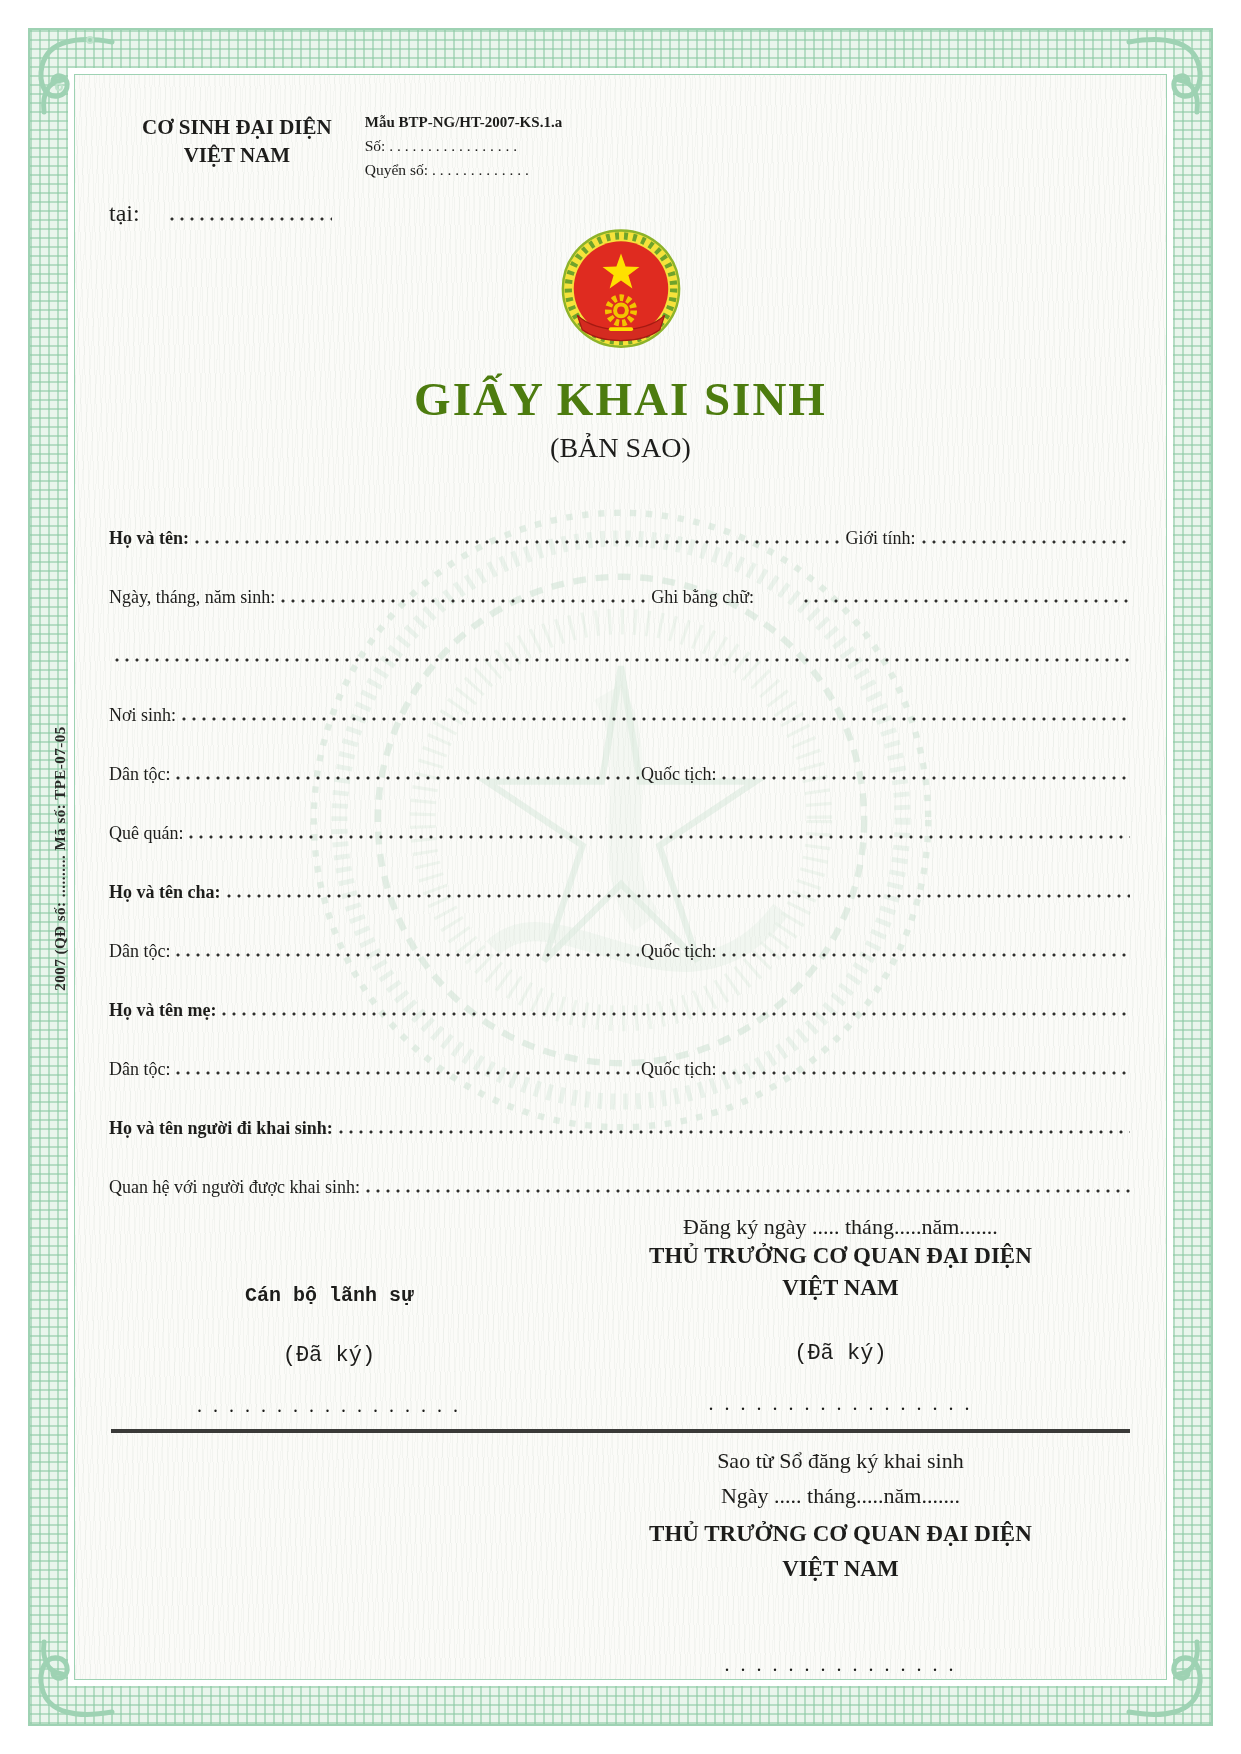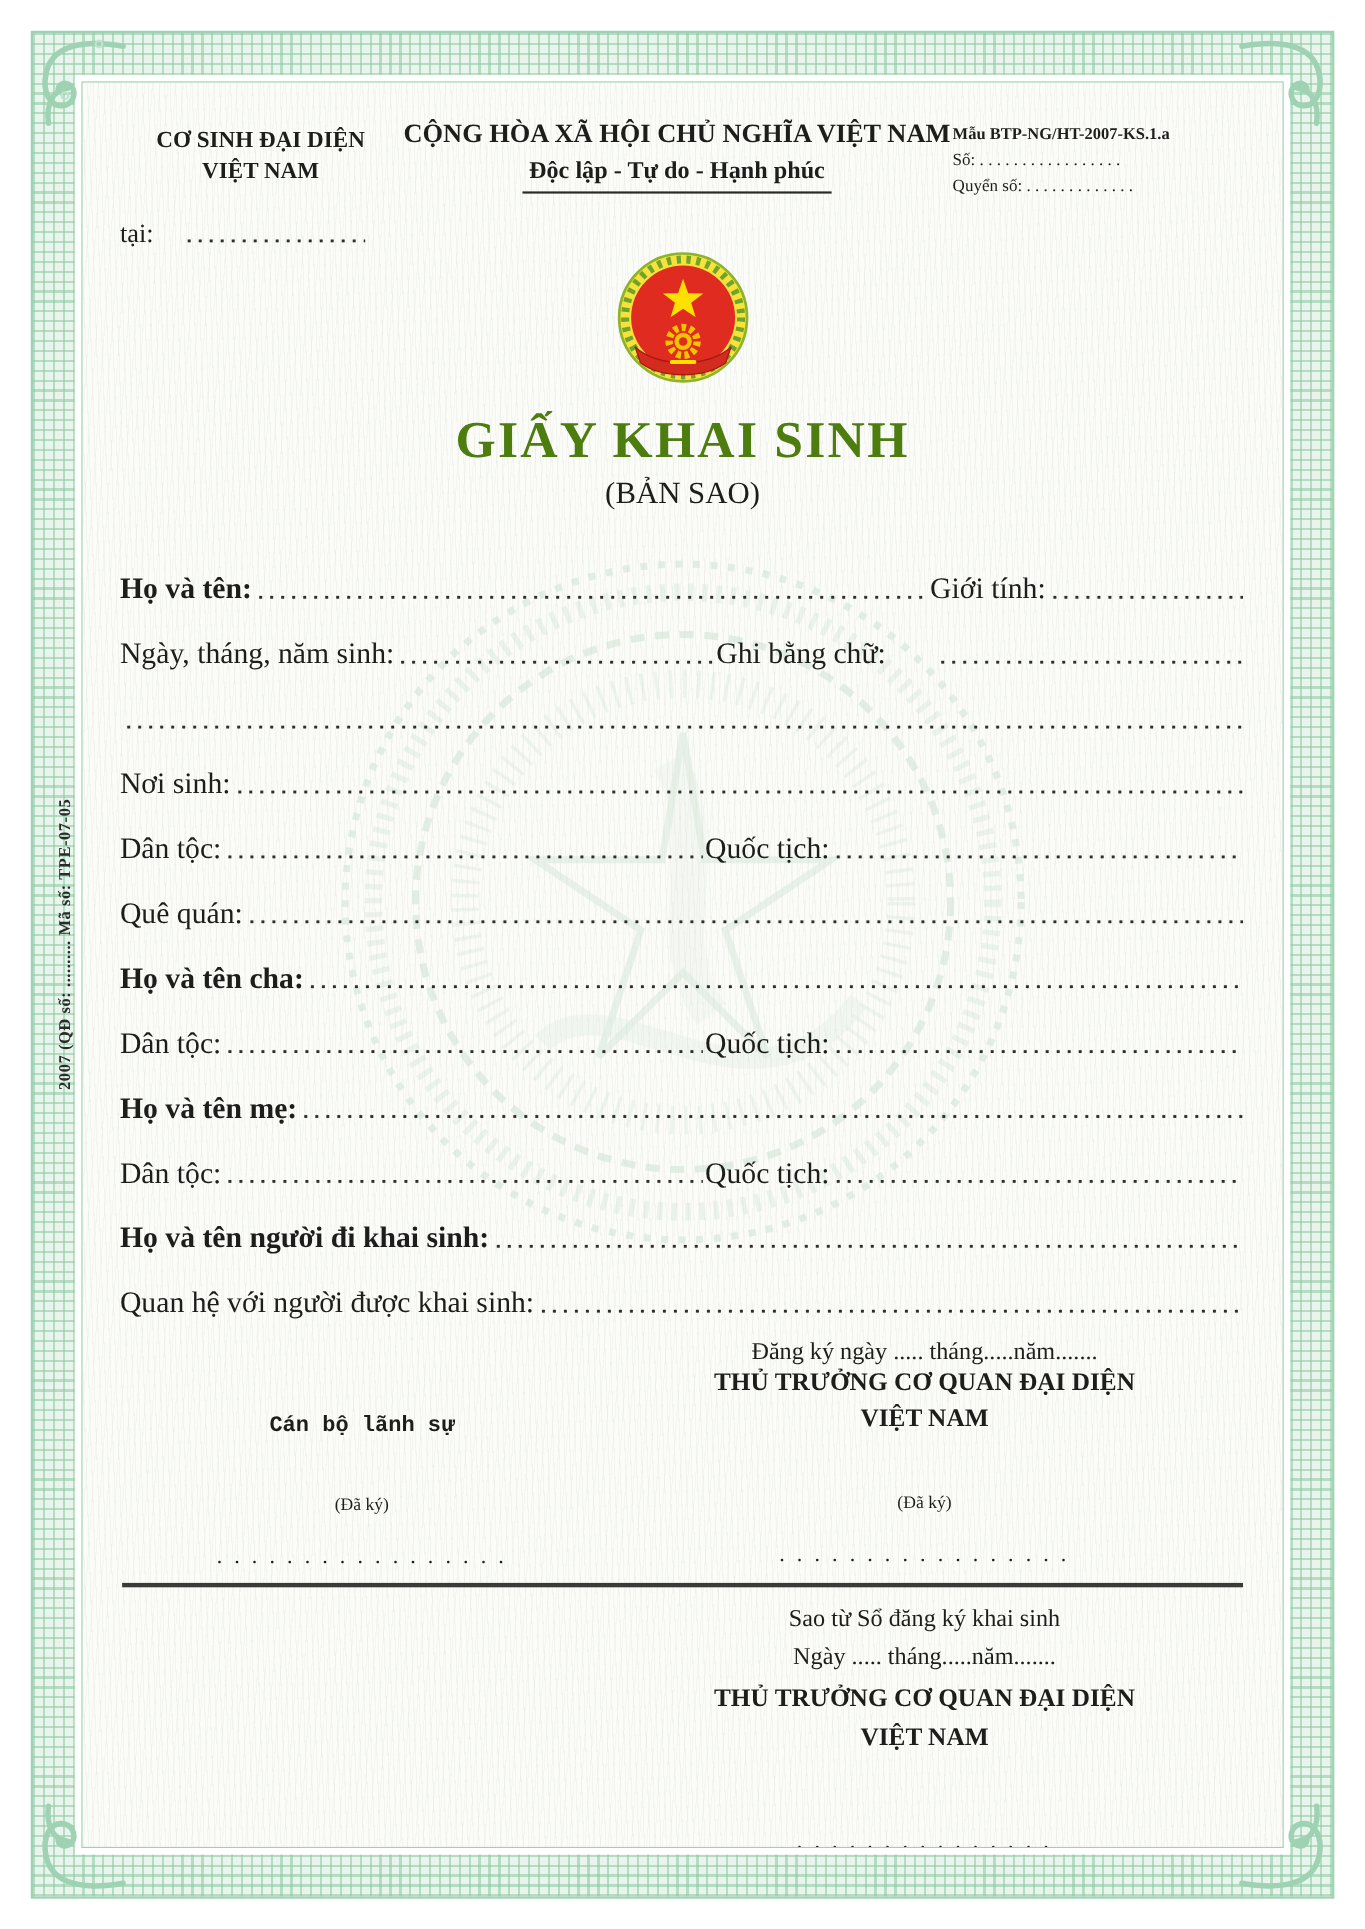--- a/index.html
+++ b/index.html
@@ -57,37 +57,37 @@
     flex:1 1 auto;min-width:18px;height:6px;margin:0 2px 4px 3px;
     background-image:radial-gradient(circle, #2e2e2c 1.35px, rgba(0,0,0,0) 1.75px);
     background-size:10px 6px;background-repeat:repeat-x;background-position:left center;
   }
 
   .emblem-wrap{position:relative;z-index:2;text-align:center;margin-top:2px;}
   .doc-title{position:relative;z-index:2;text-align:center;font-size:47px;font-weight:bold;color:#4d7c0f;letter-spacing:2px;margin-top:14px;}
   .doc-subtitle{position:relative;z-index:2;text-align:center;font-size:28px;margin-top:6px;}
 
   
-  .form{position:relative;z-index:2;margin-top:26px;font-size:27px;}
+  .form{position:relative;z-index:2;margin-top:26px;font-size:18px;}
   .row{display:flex;align-items:flex-end;height:59px;}
   .seg{display:flex;align-items:flex-end;}
   .lbl{white-space:nowrap;line-height:1.1;}
   .b{font-weight:bold;}
   .w73{flex:0 0 72%;} .w27{flex:0 0 28%;}
   .w54{flex:0 0 53%;} .w46{flex:0 0 47%;gap:44px;}
   .w52{flex:0 0 52%;} .w48{flex:0 0 48%;}
   .w100{flex:1 1 100%;}
 
   
   .sig{position:relative;z-index:2;display:flex;margin-top:16px;font-size:22px;}
   .sig-left{width:43%;text-align:center;padding-top:70px;}
   .sig-right{width:57%;text-align:center;}
   .sig-role{font-weight:bold;font-size:20px;font-family:Liberation Mono, monospace;}
   .sig-head{font-weight:bold;font-size:23px;line-height:1.4;}
-  .sig-signed{margin-top:52px;font-size:16px;}
+  .sig-signed{margin-top:36px;font-size:22px;font-family:Liberation Mono, monospace;}
   .sig-dots{margin-top:26px;font-size:20px;letter-spacing:3px;white-space:nowrap;}
 
   .divider{position:relative;z-index:2;border-top:4px solid #3a3a38;margin:12px 2px 0 2px;}
 
   .footer{position:relative;z-index:2;display:flex;margin-top:10px;font-size:22px;}
   .foot-left{width:43%;}
   .foot-right{width:57%;text-align:center;line-height:1.6;}
   .foot-head{font-weight:bold;font-size:23px;line-height:1.35;margin-top:4px;}
   .foot-dots{margin-top:64px;font-size:20px;letter-spacing:3px;}
 
@@ -146,24 +146,20 @@
           <path d="M100 52 L106 88 L142 88 L112 108 L124 144 L100 120 L76 144 L88 108 L58 88 L94 88 Z" stroke-width="2" opacity=".8"></path>
           <path d="M60 140 C80 120 120 168 150 128" stroke-width="6" opacity=".4"></path>
           <path d="M96 60 C110 84 92 110 108 132" stroke-width="10" opacity=".3"></path>
         </g>
       </svg>
 
       <div class="header">
         <div class="hdr-left">
           <div>CƠ SINH ĐẠI DIỆN</div>
           <div>VIỆT NAM</div>
-        </div>
-        <div class="hdr-center">
-          <div class="motto1">CỘNG HÒA XÃ HỘI CHỦ NGHĨA VIỆT NAM</div>
-          <div class="motto2">Độc lập - Tự do - Hạnh phúc</div>
         </div>
         <div class="hdr-right">
           <div class="code">Mẫu BTP-NG/HT-2007-KS.1.a</div>
           <div>Số: . . . . . . . . . . . . . . . . .</div>
           <div>Quyển số: . . . . . . . . . . . . .</div>
         </div>
       </div>
 
       <div class="tai-row">
         <span class="lbl">tại:</span>

